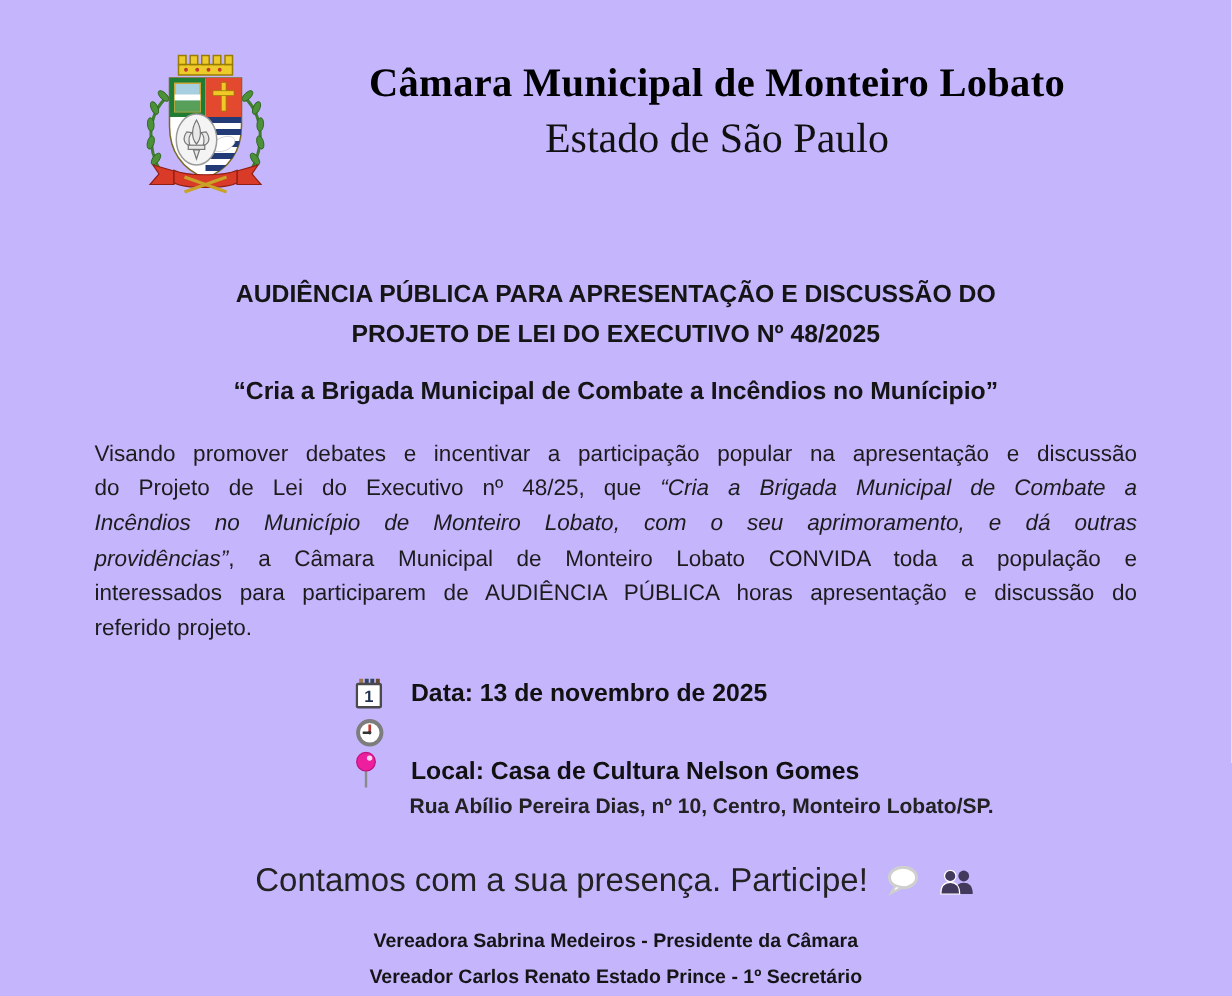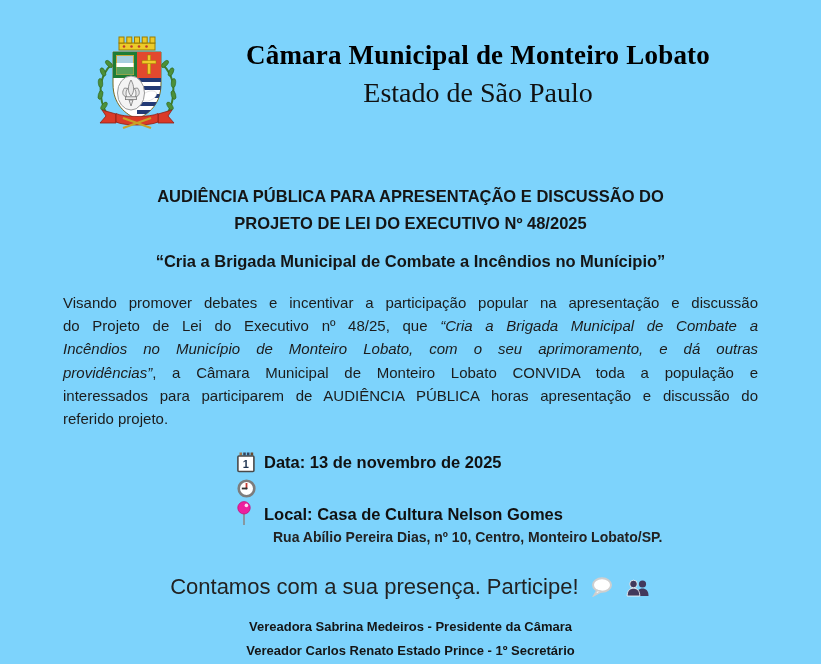--- a/index.html
+++ b/index.html
@@ -1,17 +1,17 @@
 <!DOCTYPE html>
 <html><head>
 <meta charset="utf-8">
 <style>
   html,body { margin:0; padding:0; background:#ffffff; }
   .page {
-    position:relative; width:821px; height:664px; background:#7dd3fc;
+    position:relative; width:821px; height:664px; background:#c4b5fd;
     font-family:"Liberation Sans", sans-serif; color:#1a1a1a; overflow:hidden;
   }
   
   .crest { position:absolute; left:92px; top:30px; width:90px; height:100px; }
   .title-block { position:absolute; left:190px; right:55px; top:40px; text-align:center; }
   .doc-title {
     font-family:"Liberation Serif", serif; font-weight:bold; font-size:27px;
     color:#000; letter-spacing:0.2px;
   }
   .doc-subtitle {
@@ -33,21 +33,21 @@
   }
   .pline { text-align:justify; text-align-last:justify; }
   .pline.last { text-align-last:left; }
   .pline .b { font-weight:normal; }
   .pline .i { font-style:italic; }
   .pline .r { font-style:normal; }
   
   .details { position:absolute; left:237px; top:449px; }
   .detail-row { display:flex; align-items:center; height:26px; }
   .detail-row .dicon { width:20px; display:flex; justify-content:flex-start; }
-  .detail-row .dtext { font-weight:bold; font-size:16.5px; margin-left:7px; color:#111; }
+  .detail-row .dtext { font-weight:bold; font-size:16.5px; margin-left:17px; color:#111; }
   .address { margin-left:36px; margin-top:2px; font-size:14px; font-weight:bold; color:#222; }
   
   .cta-line {
     position:absolute; left:63px; width:695px; top:574px; text-align:center;
     font-size:22px; color:#222;
   }
   .cta-line svg { vertical-align:-3px; margin-left:6px; }
   .signatures {
     position:absolute; left:63px; width:695px; top:615px; text-align:center;
     font-weight:bold; font-size:13px; line-height:24px; color:#151515;

